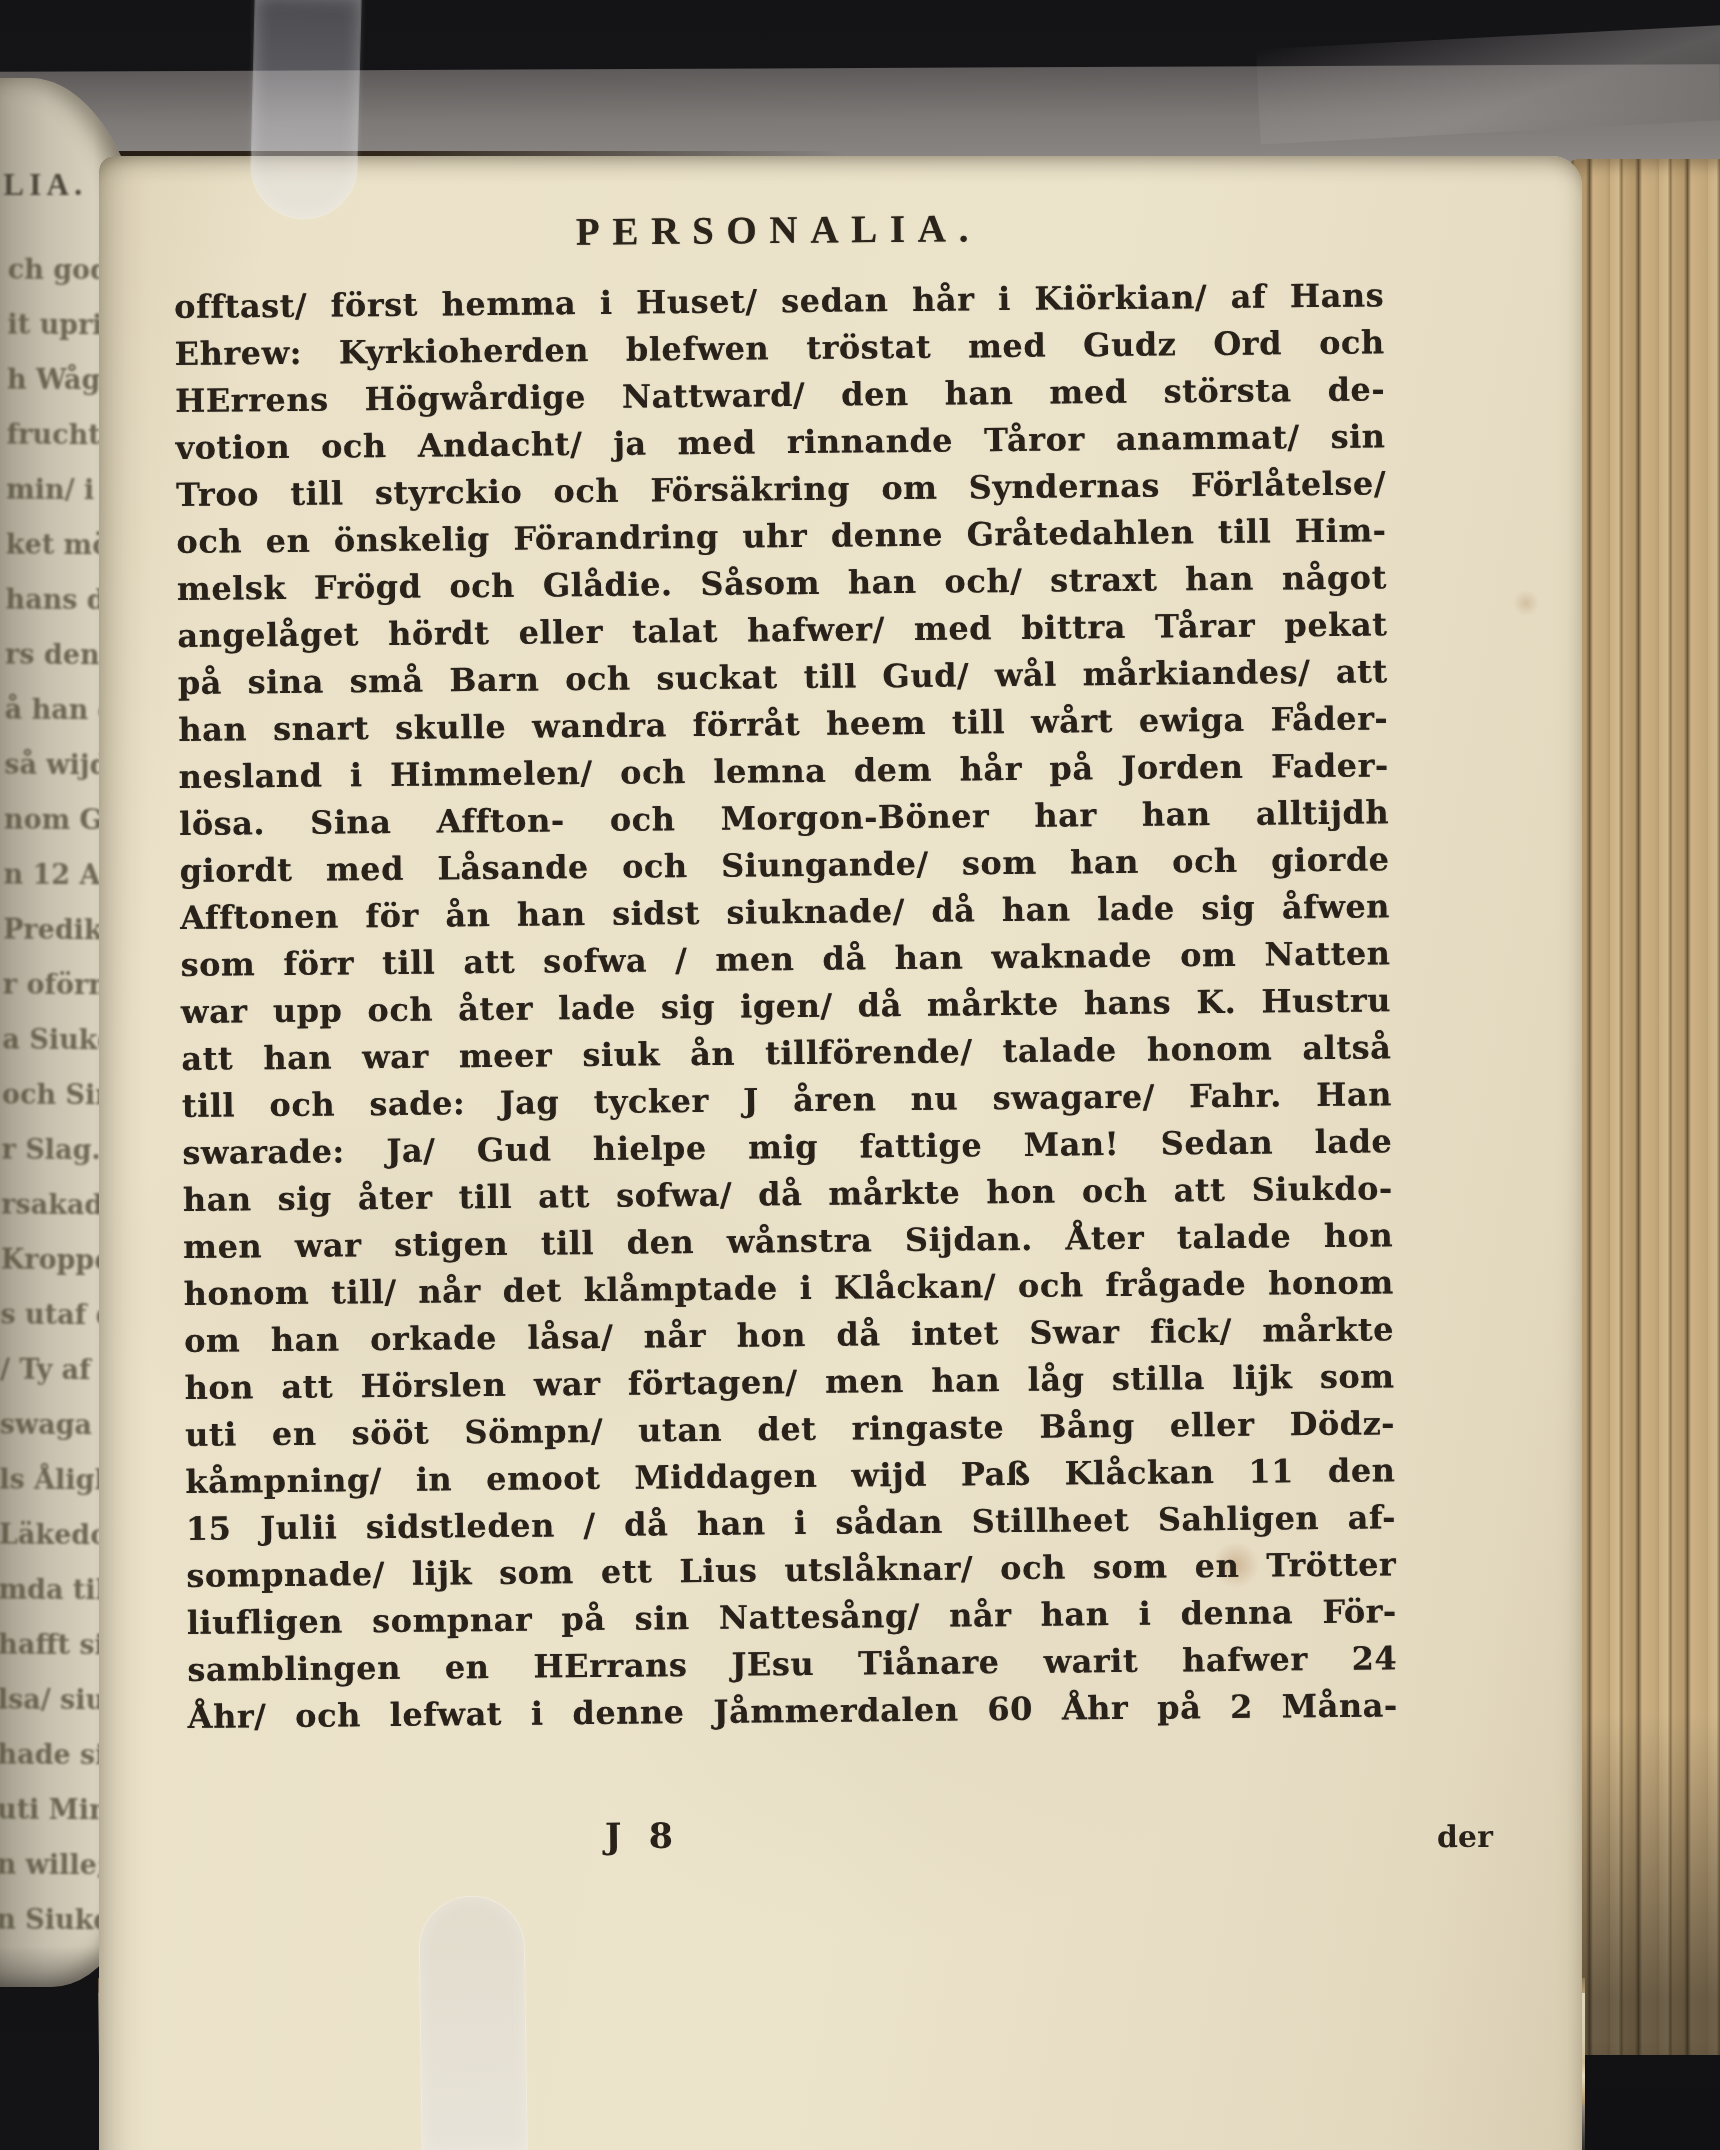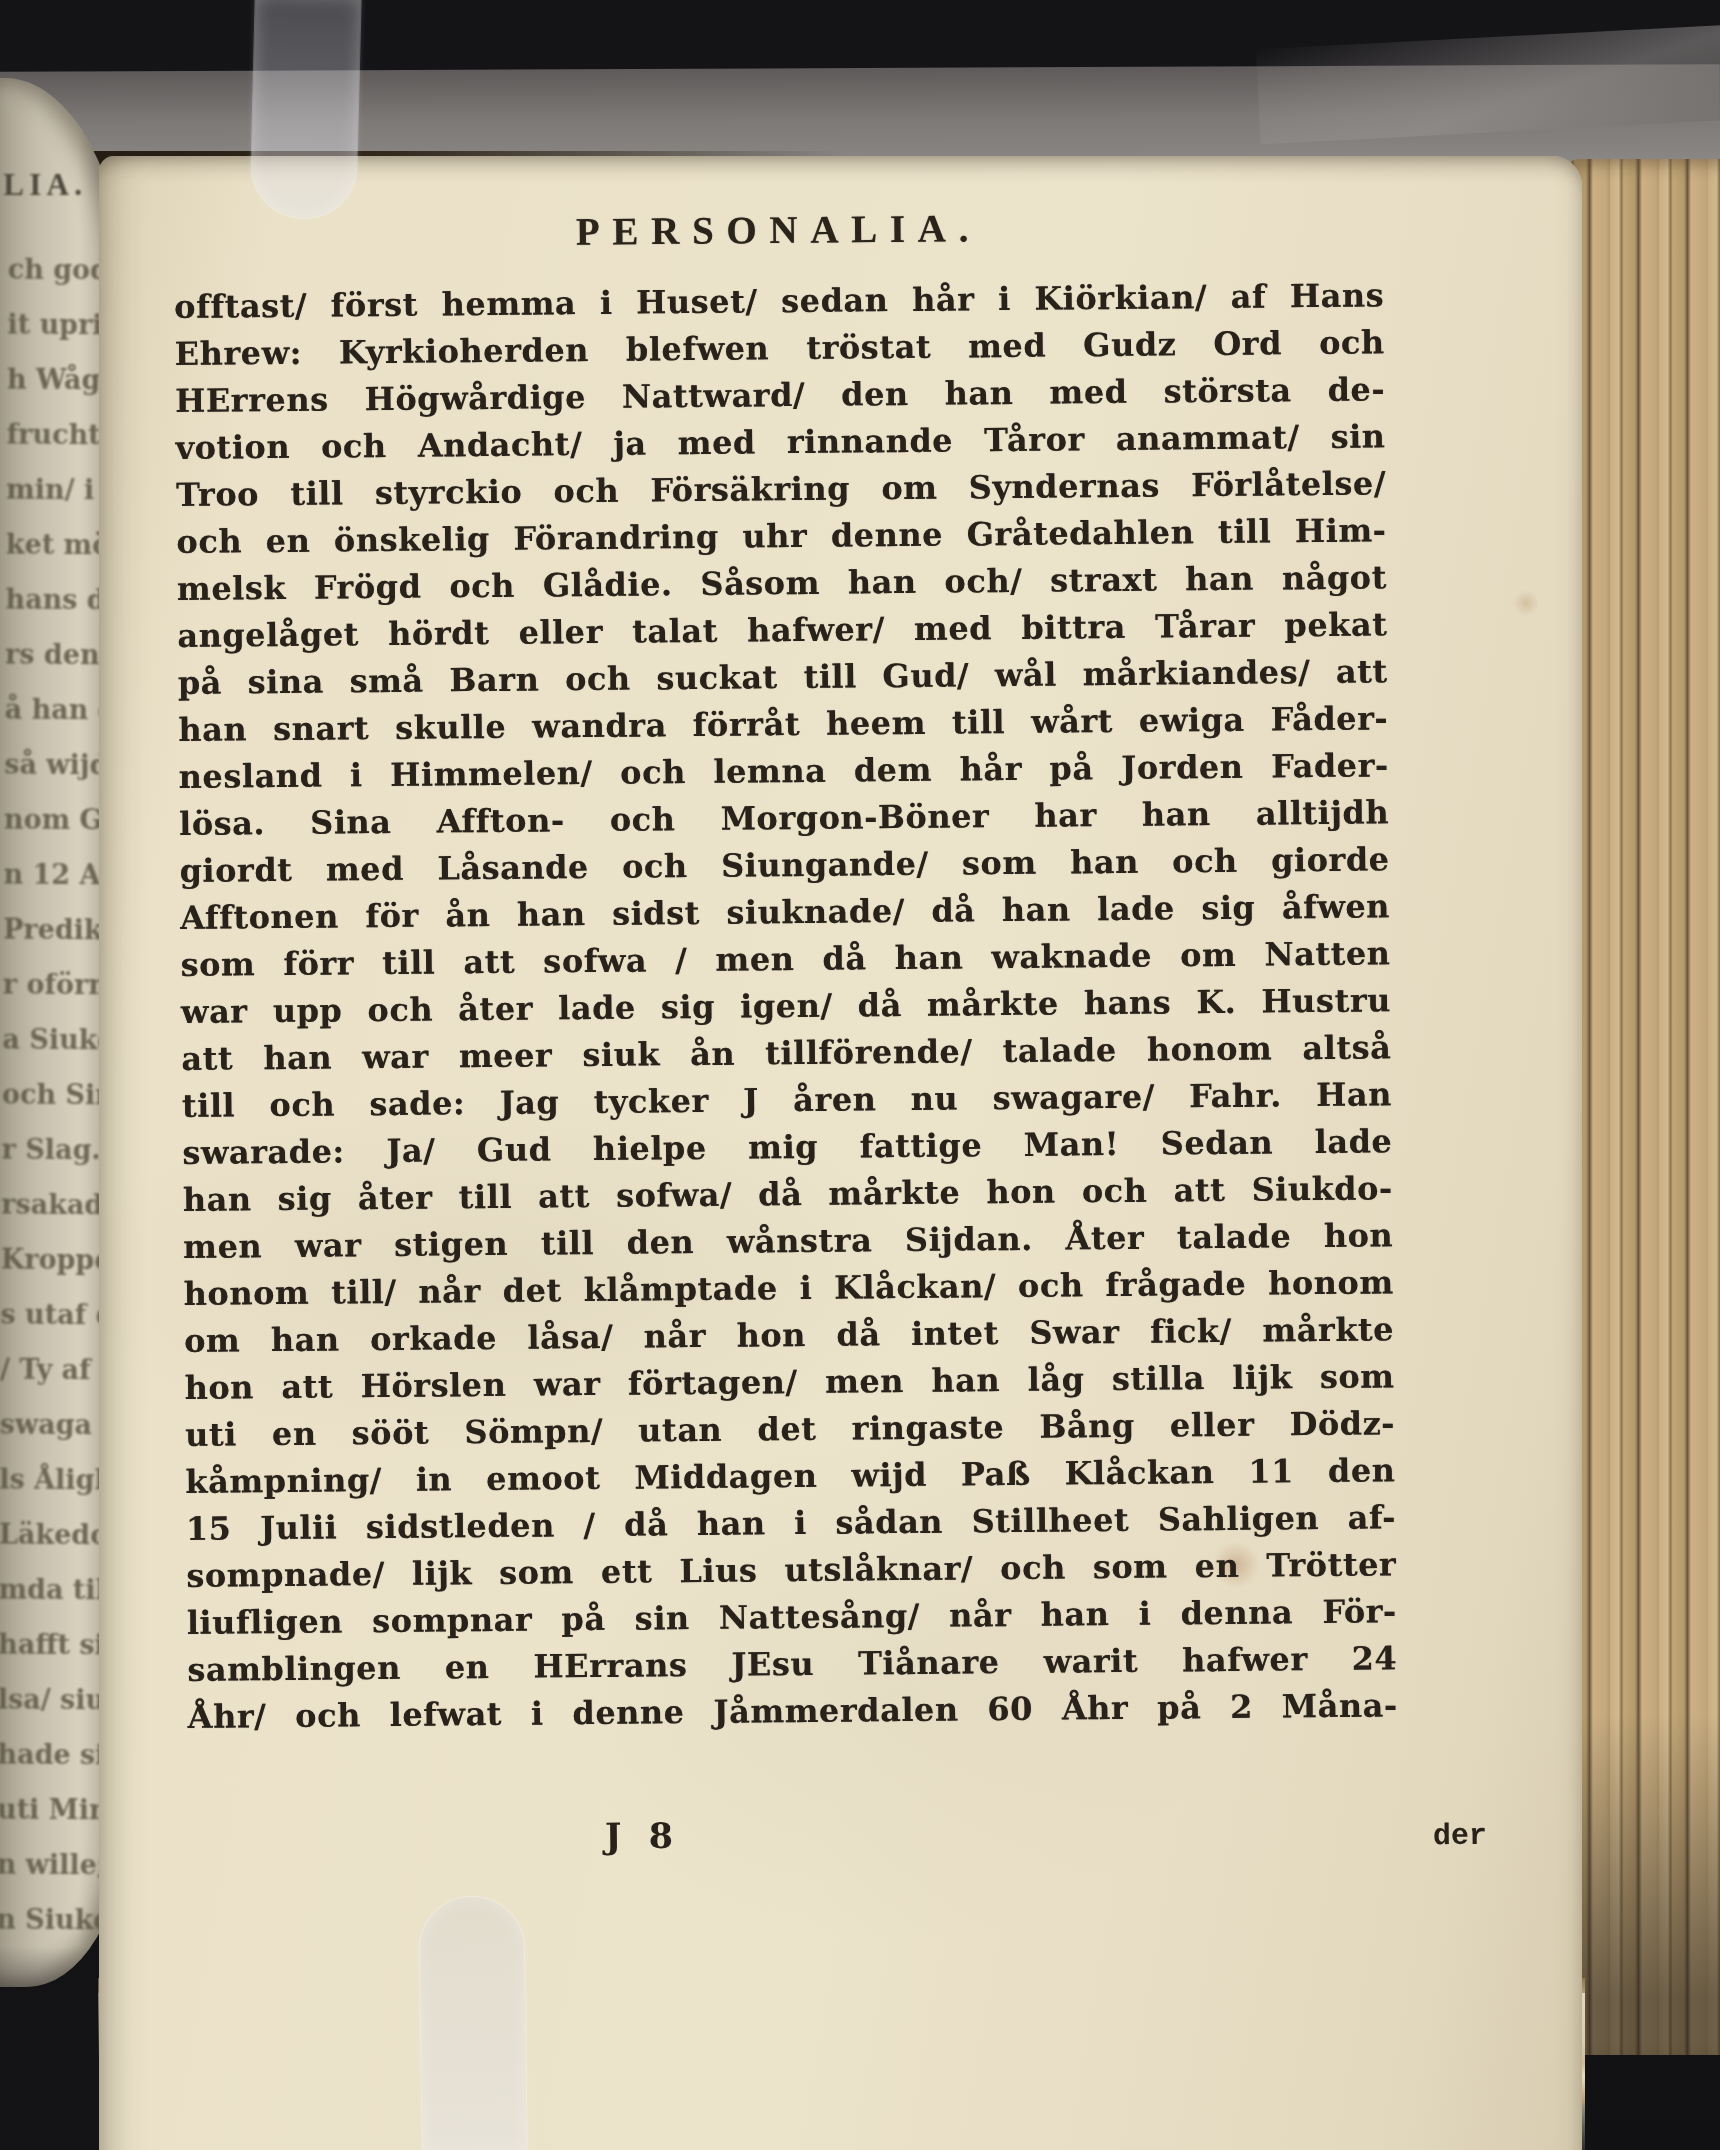--- a/index.html
+++ b/index.html
@@ -26,20 +26,21 @@
     border-radius:10.6px/6.3px;
   }
   
   .left-page{
     position:absolute;left:0;top:78px;width:126px;height:1909px;
     background:linear-gradient(to right,#a69f8f 0%,#c6bfae 30%,#d8d1bd 62%,#b9b1a0 92%,#6a6357 100%);
     border-top-right-radius:122px 227px;
     border-bottom-right-radius:100px 169px;
     box-shadow:inset -13.7px 0 22px rgba(40,34,24,0.45);
     overflow:hidden;
+    padding-left:25px;
   }
   .left-header{
     position:absolute;left:3.2px;top:89px;
     font-family:"Liberation Serif",serif;font-weight:bold;font-size:31px;letter-spacing:5.3px;
     color:#4e483c;filter:blur(0.8px);
   }
   .left-frags{
     position:absolute;left:2.1px;top:164px;width:132px;
     font-size:27px;font-weight:bold;line-height:55px;white-space:nowrap;
     color:#59523f;filter:blur(1.1px);opacity:0.82;
@@ -79,24 +80,23 @@
     letter-spacing:0.5px;
     text-shadow:0 0 0.8px rgba(41,34,26,0.5);
     white-space:normal;
   }
   .signature{
     position:absolute;left:506px;top:1659px;
     font-size:35px;font-weight:bold;color:#29221a;letter-spacing:7.4px;
     transform:rotate(-0.5deg);
   }
   .catchword{
-    position:absolute;right:95px;top:1663px;
+    position:absolute;right:89px;top:1663px;
     font-size:30px;font-weight:bold;color:#29221a;
     transform:rotate(-0.5deg);
-    font-family:Liberation Mono, monospace;
   }
   
   .fore-edge{
     position:absolute;left:1561px;top:159px;width:160px;height:1896px;
     background:
       linear-gradient(180deg,rgba(0,0,0,0) 82%,rgba(30,26,20,0.55) 97%),
       repeating-linear-gradient(to right,
         #c9ae81 0px,#d2ba8f 8.5px,#8d7550 11.6px,#c2a678 13.7px,
         #b59a6e 25px,#6b583c 28.5px,#cdb185 32px,#c3a87c 45px,#7c674727 49px),
       linear-gradient(to right,#b79c70,#c9ae82);

